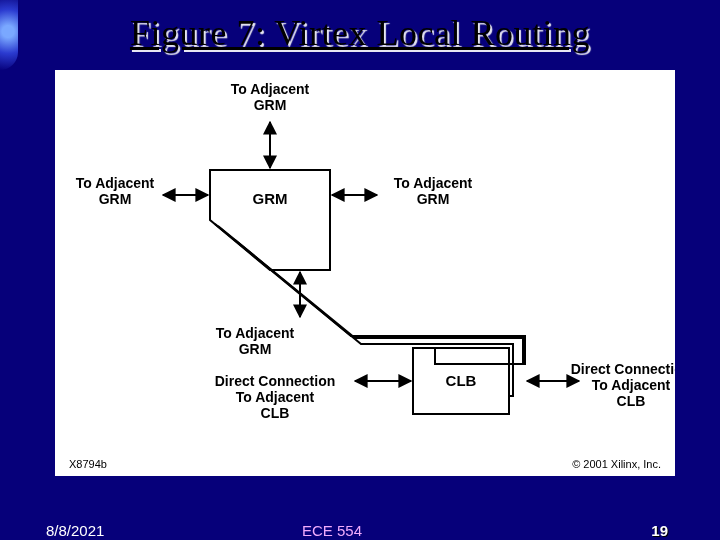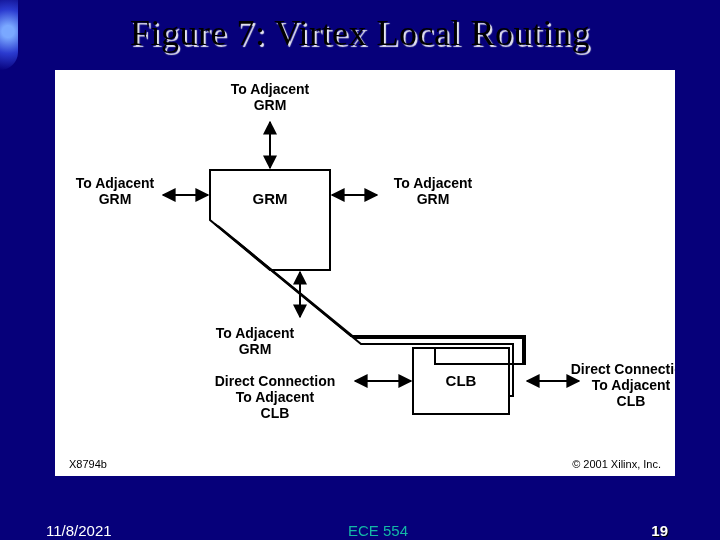--- a/index.html
+++ b/index.html
@@ -20,20 +20,21 @@
     position: absolute;
     top: 12px;
     left: 0;
     width: 720px;
     text-align: center;
     font-family: "Times New Roman", Times, serif;
     color: #000;
     font-size: 36px;
     letter-spacing: 0.5px;
     text-shadow: 2px 2px 1px rgba(255,255,255,0.9);
+    text-decoration: underline;
   }
   .accent {
     position: absolute;
     top: 0;
     left: 0;
     width: 18px;
     height: 70px;
     background: radial-gradient(circle at 45% 45%, #7aa8ff 15%, #2b3bd0 55%, #06007a 100%);
     border-bottom-right-radius: 18px;
   }
@@ -60,22 +61,21 @@
   .footer .date {
     position: absolute;
     left: 46px;
     color: #ffffff;
   }
   .footer .course {
     position: absolute;
     left: 0;
     width: 664px;
     text-align: center;
-    color: #14b8a6;
-    margin-left: 46px;
+    color: #f0abfc;
   }
   .footer .pageno {
     position: absolute;
     right: 52px;
     color: #ffffff;
     text-shadow: 1px 1px 0 #000;
     font-weight: bold;
   }
   text { font-family: Arial, Helvetica, sans-serif; }
 </style>
@@ -134,17 +134,17 @@
       <text x="220" y="316" text-anchor="middle" font-size="14" font-weight="bold"><tspan x="220" dy="0">Direct Connection</tspan><tspan x="220" dy="16">To Adjacent</tspan><tspan x="220" dy="16">CLB</tspan></text>
 
       <text x="576" y="304" text-anchor="middle" font-size="14" font-weight="bold"><tspan x="576" dy="0">Direct Connection</tspan><tspan x="576" dy="16">To Adjacent</tspan><tspan x="576" dy="16">CLB</tspan></text>
 
       <text x="14" y="398" font-size="11" fill="#000">X8794b</text>
       <text x="606" y="398" font-size="11" fill="#000" text-anchor="end">© 2001 Xilinx, Inc.</text>
     </svg>
   </div>
 
   <div class="footer">
-    <span class="date">11/8/2021</span>
+    <span class="date">8/8/2021</span>
     <span class="course">ECE 554</span>
     <span class="pageno">19</span>
   </div>
 </div>
 
 </body></html>

